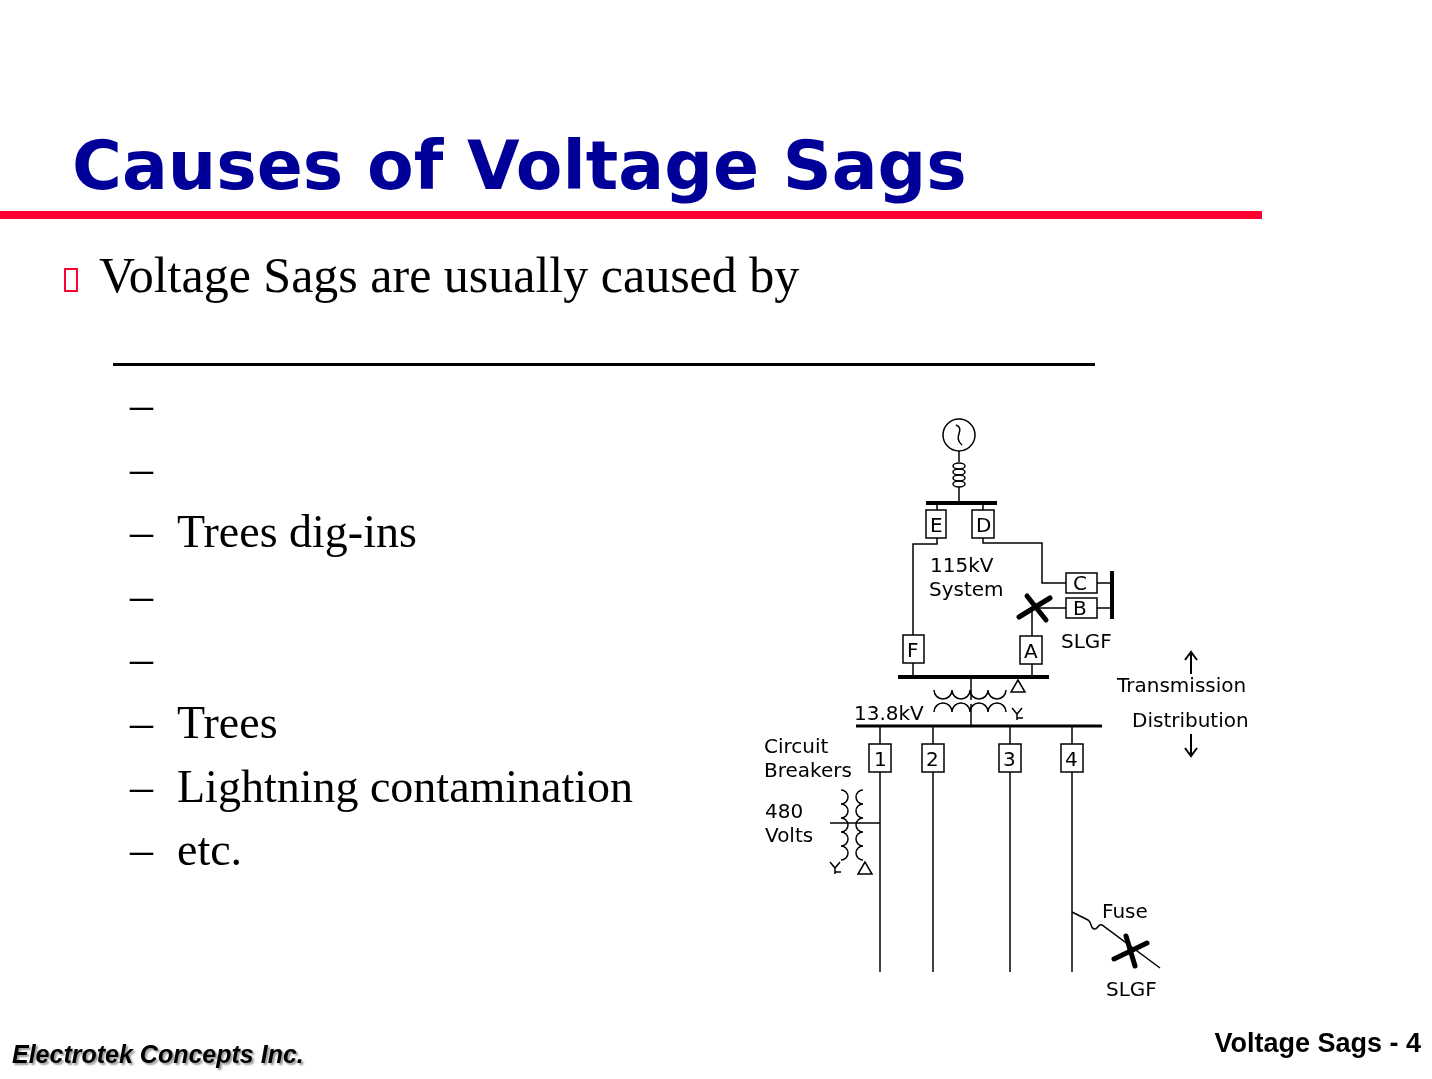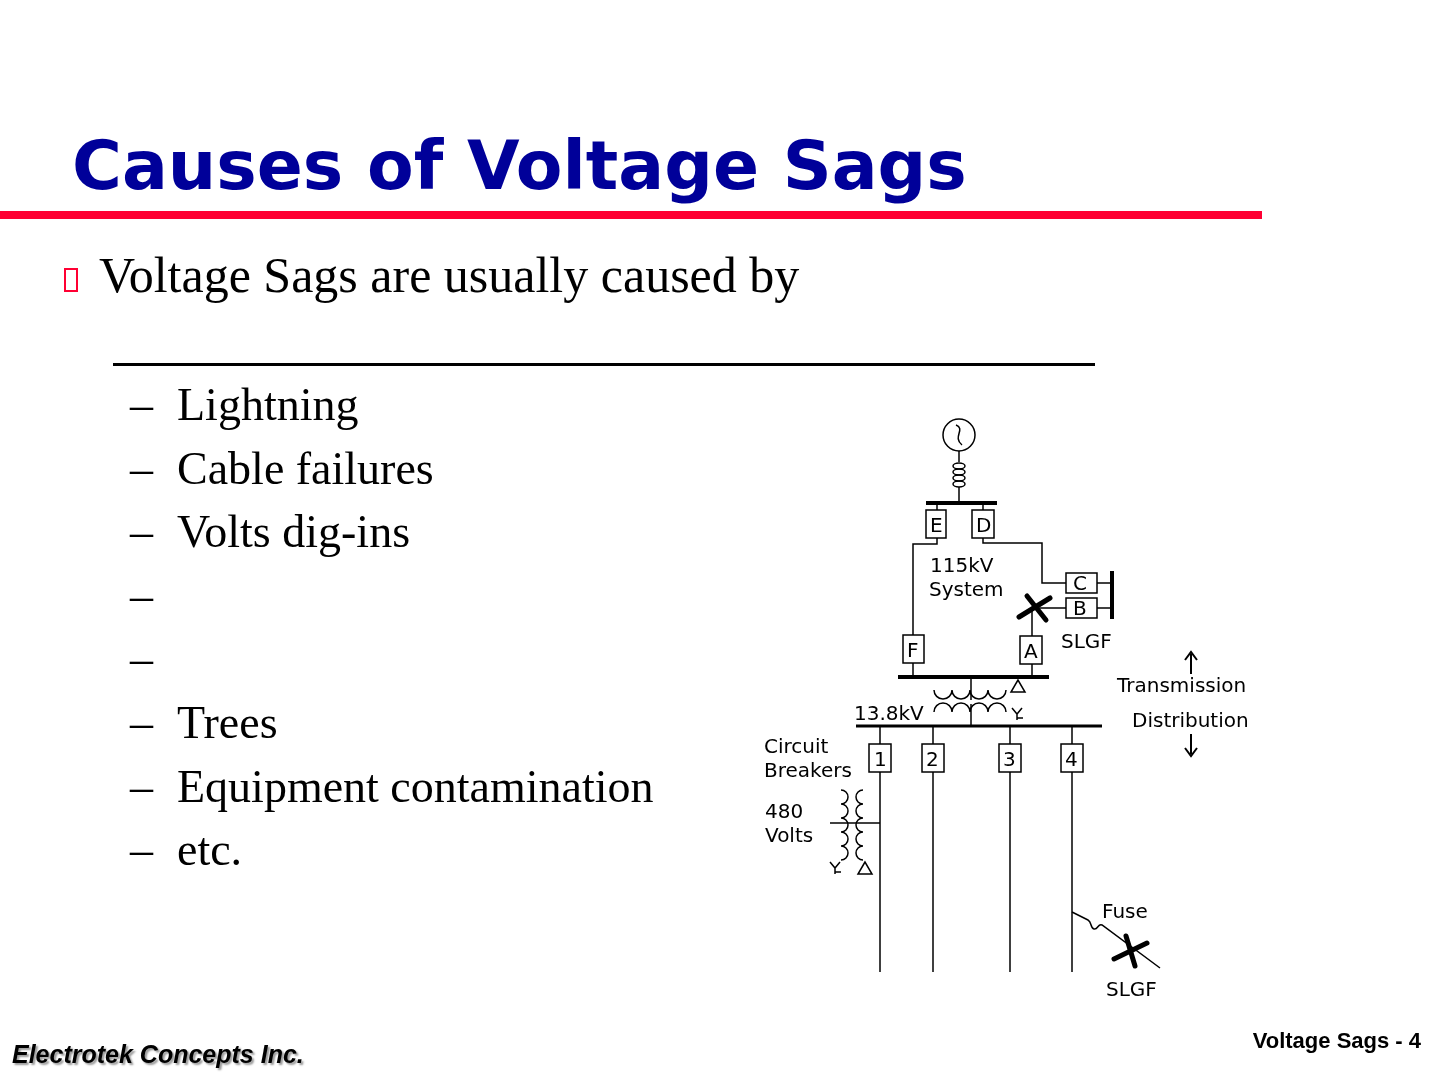--- a/index.html
+++ b/index.html
@@ -26,59 +26,57 @@
   .diagram { position:absolute; left:0; top:0; width:1432px; height:1079px; }
   .dlabel { font-family:"DejaVu Sans", sans-serif; font-size:20px; fill:#000; font-weight:normal; }
   .footer-left {
     position:absolute; left:12px; top:1040px;
     font-family:"Liberation Sans", sans-serif; font-weight:bold; font-style:italic;
     font-size:25px; color:#000000; text-shadow:2px 2px 2px #999; white-space:nowrap;
   }
   .footer-right {
     position:absolute; right:11px; top:1028px;
     font-family:"Liberation Sans", sans-serif; font-weight:bold;
-    font-size:22px; color:#000; white-space:nowrap;
+    font-size:27px; color:#000; white-space:nowrap;
   }
 </style>
 </head>
 <body>
 
 <div class="title">Causes of Voltage Sags</div>
 <div class="title-rule"></div>
 
 <div class="bullet-box"></div>
 <div class="main-text">Voltage Sags are usually caused by</div>
 <div class="blank-line"></div>
 
 <ul class="sub-list">
   <li class="sub-item">
       <span class="sub-dash">–</span>
-      <span>Lightning</span>
-    </li>
-  <li class="sub-item">
-      <span class="sub-dash">–</span>
-      <span>Cable failures</span>
-    </li>
-  <li class="sub-item">
-      <span class="sub-dash">–</span>
-      <span>Volts dig-ins</span>
+    </li>
+  <li class="sub-item">
+      <span class="sub-dash">–</span>
+    </li>
+  <li class="sub-item">
+      <span class="sub-dash">–</span>
+      <span>Trees dig-ins</span>
     </li>
   <li class="sub-item">
       <span class="sub-dash">–</span>
     </li>
   <li class="sub-item">
       <span class="sub-dash">–</span>
     </li>
   <li class="sub-item">
       <span class="sub-dash">–</span>
       <span>Trees</span>
     </li>
   <li class="sub-item">
       <span class="sub-dash">–</span>
-      <span>Equipment contamination</span>
+      <span>Lightning contamination</span>
     </li>
   <li class="sub-item">
       <span class="sub-dash">–</span>
       <span>etc.</span>
     </li>
 </ul>
 
 <svg class="diagram" viewBox="0 0 1432 1079" xmlns="http://www.w3.org/2000/svg">
   <g stroke="#000" fill="none" stroke-width="1.5">
 

